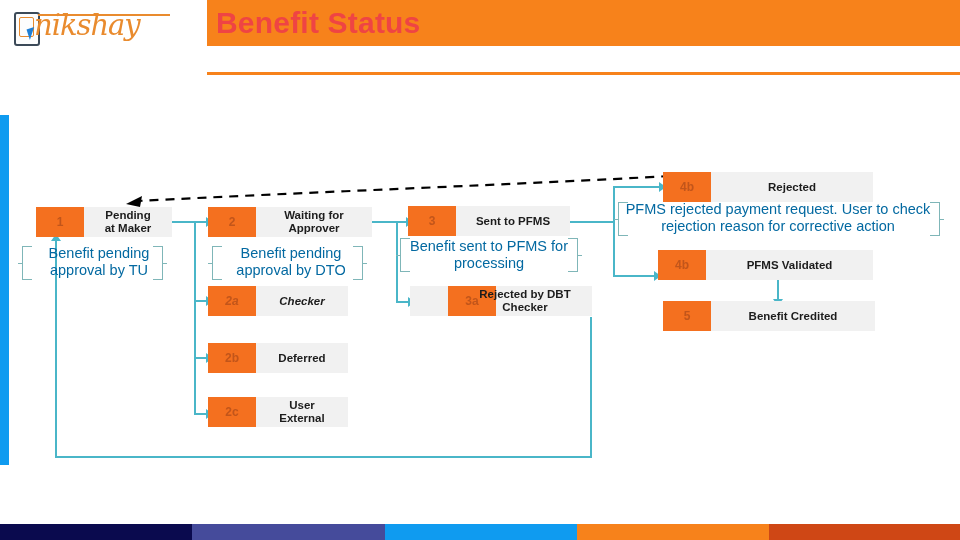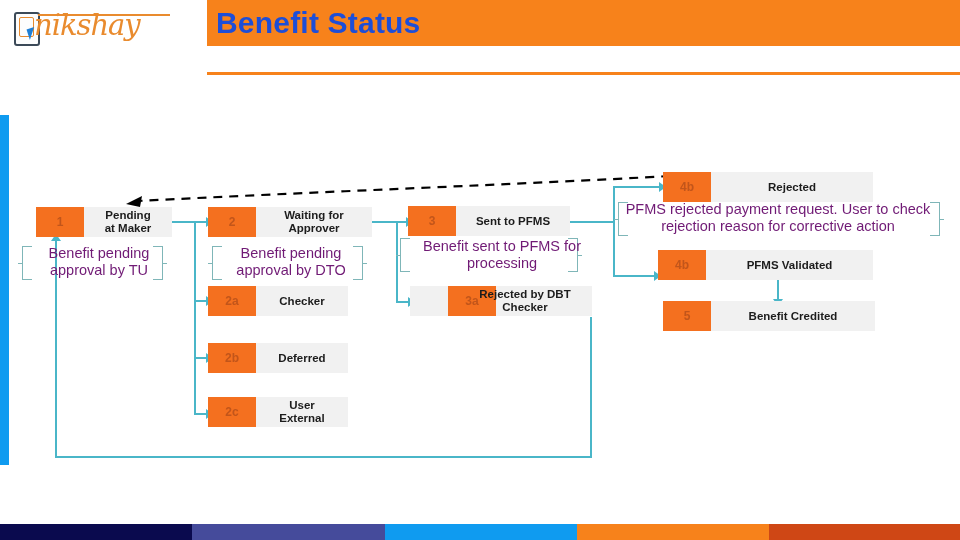--- a/index.html
+++ b/index.html
@@ -58,21 +58,21 @@
   }
   .sbox .lbl{
     position:absolute;top:0;bottom:0;left:48px;right:0;
     display:flex;align-items:center;justify-content:center;text-align:center;
     font-size:11.5px;font-weight:bold;color:#1c1c1c;line-height:13px;padding:0 16px;
     box-sizing:border-box;
   }
 
   
   .caption{
-    position:absolute;text-align:center;font-size:14.5px;color:#701a75;
+    position:absolute;text-align:center;font-size:14.5px;color:#0369a1;
     line-height:17px;font-family:"Liberation Sans",sans-serif;
   }
   .brace{position:absolute;width:9px;border-top:1px solid #7fb6b8;border-bottom:1px solid #7fb6b8;}
   .brace.l{border-left:1px solid #7fb6b8;}
   .brace.r{border-right:1px solid #7fb6b8;}
   .brace:after{
     content:"";position:absolute;top:50%;width:5px;height:1px;background:#7fb6b8;
   }
   .brace.l:after{left:-5px;}
   .brace.r:after{right:-5px;}
@@ -91,21 +91,21 @@
   
   #bottom-bar{position:absolute;left:0;top:524px;width:960px;height:16px;display:flex;}
   #bottom-bar div{height:16px;}
 </style>
 </head>
 <body>
 
 <div class="slide">
 
   <div id="header-bar" style="background: rgb(247, 130, 27);"></div>
-  <div id="header-title" style="color: #1d4ed8;">Benefit Status</div>
+  <div id="header-title" style="color: #ef4444;">Benefit Status</div>
   <div id="header-rule" style="background: rgb(247, 130, 27);"></div>
 
   <div id="logo">
     <div id="logo-device"></div>
     <div id="logo-cursor"></div>
     <div id="logo-bar" style="background: rgb(233, 139, 46);"></div>
     <div id="logo-text" style="color: rgb(233, 139, 46);">nikshay</div>
   </div>
 
   <div id="left-rail" style="background: rgb(15, 155, 240);"></div>
@@ -151,37 +151,37 @@
   <div class="brace l" style="left:22px;top:246px;height:32px;"></div>
   <div class="brace r" style="left:153px;top:246px;height:32px;"></div>
   <div class="caption" style="left:26px;top:245px;width:146px;">Benefit pending approval by TU</div>
 
   <div class="brace l" style="left:212px;top:246px;height:32px;"></div>
   <div class="brace r" style="left:353px;top:246px;height:32px;"></div>
   <div class="caption" style="left:216px;top:245px;width:150px;">Benefit pending approval by DTO</div>
 
   <div class="brace l" style="left:400px;top:238px;height:32px;"></div>
   <div class="brace r" style="left:568px;top:238px;height:32px;"></div>
-  <div class="caption" style="left:417px;top:238px;width:170px;">Benefit sent to PFMS for processing</div>
+  <div class="caption" style="left:404px;top:238px;width:170px;">Benefit sent to PFMS for processing</div>
 
   <div class="brace l" style="left:618px;top:202px;height:32px;"></div>
   <div class="brace r" style="left:930px;top:202px;height:32px;"></div>
   <div class="caption" style="left:622px;top:201px;width:312px;">PFMS rejected payment request. User to check rejection reason for corrective action</div>
 
   <div class="sbox" style="left: 36px; top: 207px; width: 136px; background: rgb(241, 241, 241);">
     <div class="code" style="background: rgb(244, 112, 31);">1</div>
     <div class="lbl">Pending at Maker</div>
   </div>
 
   <div class="sbox" style="left: 208px; top: 207px; width: 164px; background: rgb(241, 241, 241);">
     <div class="code" style="background: rgb(244, 112, 31);">2</div>
     <div class="lbl">Waiting for Approver</div>
   </div>
 
-  <div class="sbox" style="left: 208px; top: 286px; width: 140px; background: rgb(241, 241, 241);">
+  <div class="sbox" style="left: 208px; top: 286px; width: 140px; background: rgb(241, 241, 241); font-style: italic;">
     <div class="code" style="background: rgb(244, 112, 31);">2a</div>
     <div class="lbl">Checker</div>
   </div>
 
   <div class="sbox" style="left: 208px; top: 343px; width: 140px; background: rgb(241, 241, 241);">
     <div class="code" style="background: rgb(244, 112, 31);">2b</div>
     <div class="lbl">Deferred</div>
   </div>
 
   <div class="sbox" style="left: 208px; top: 397px; width: 140px; background: rgb(241, 241, 241);">

